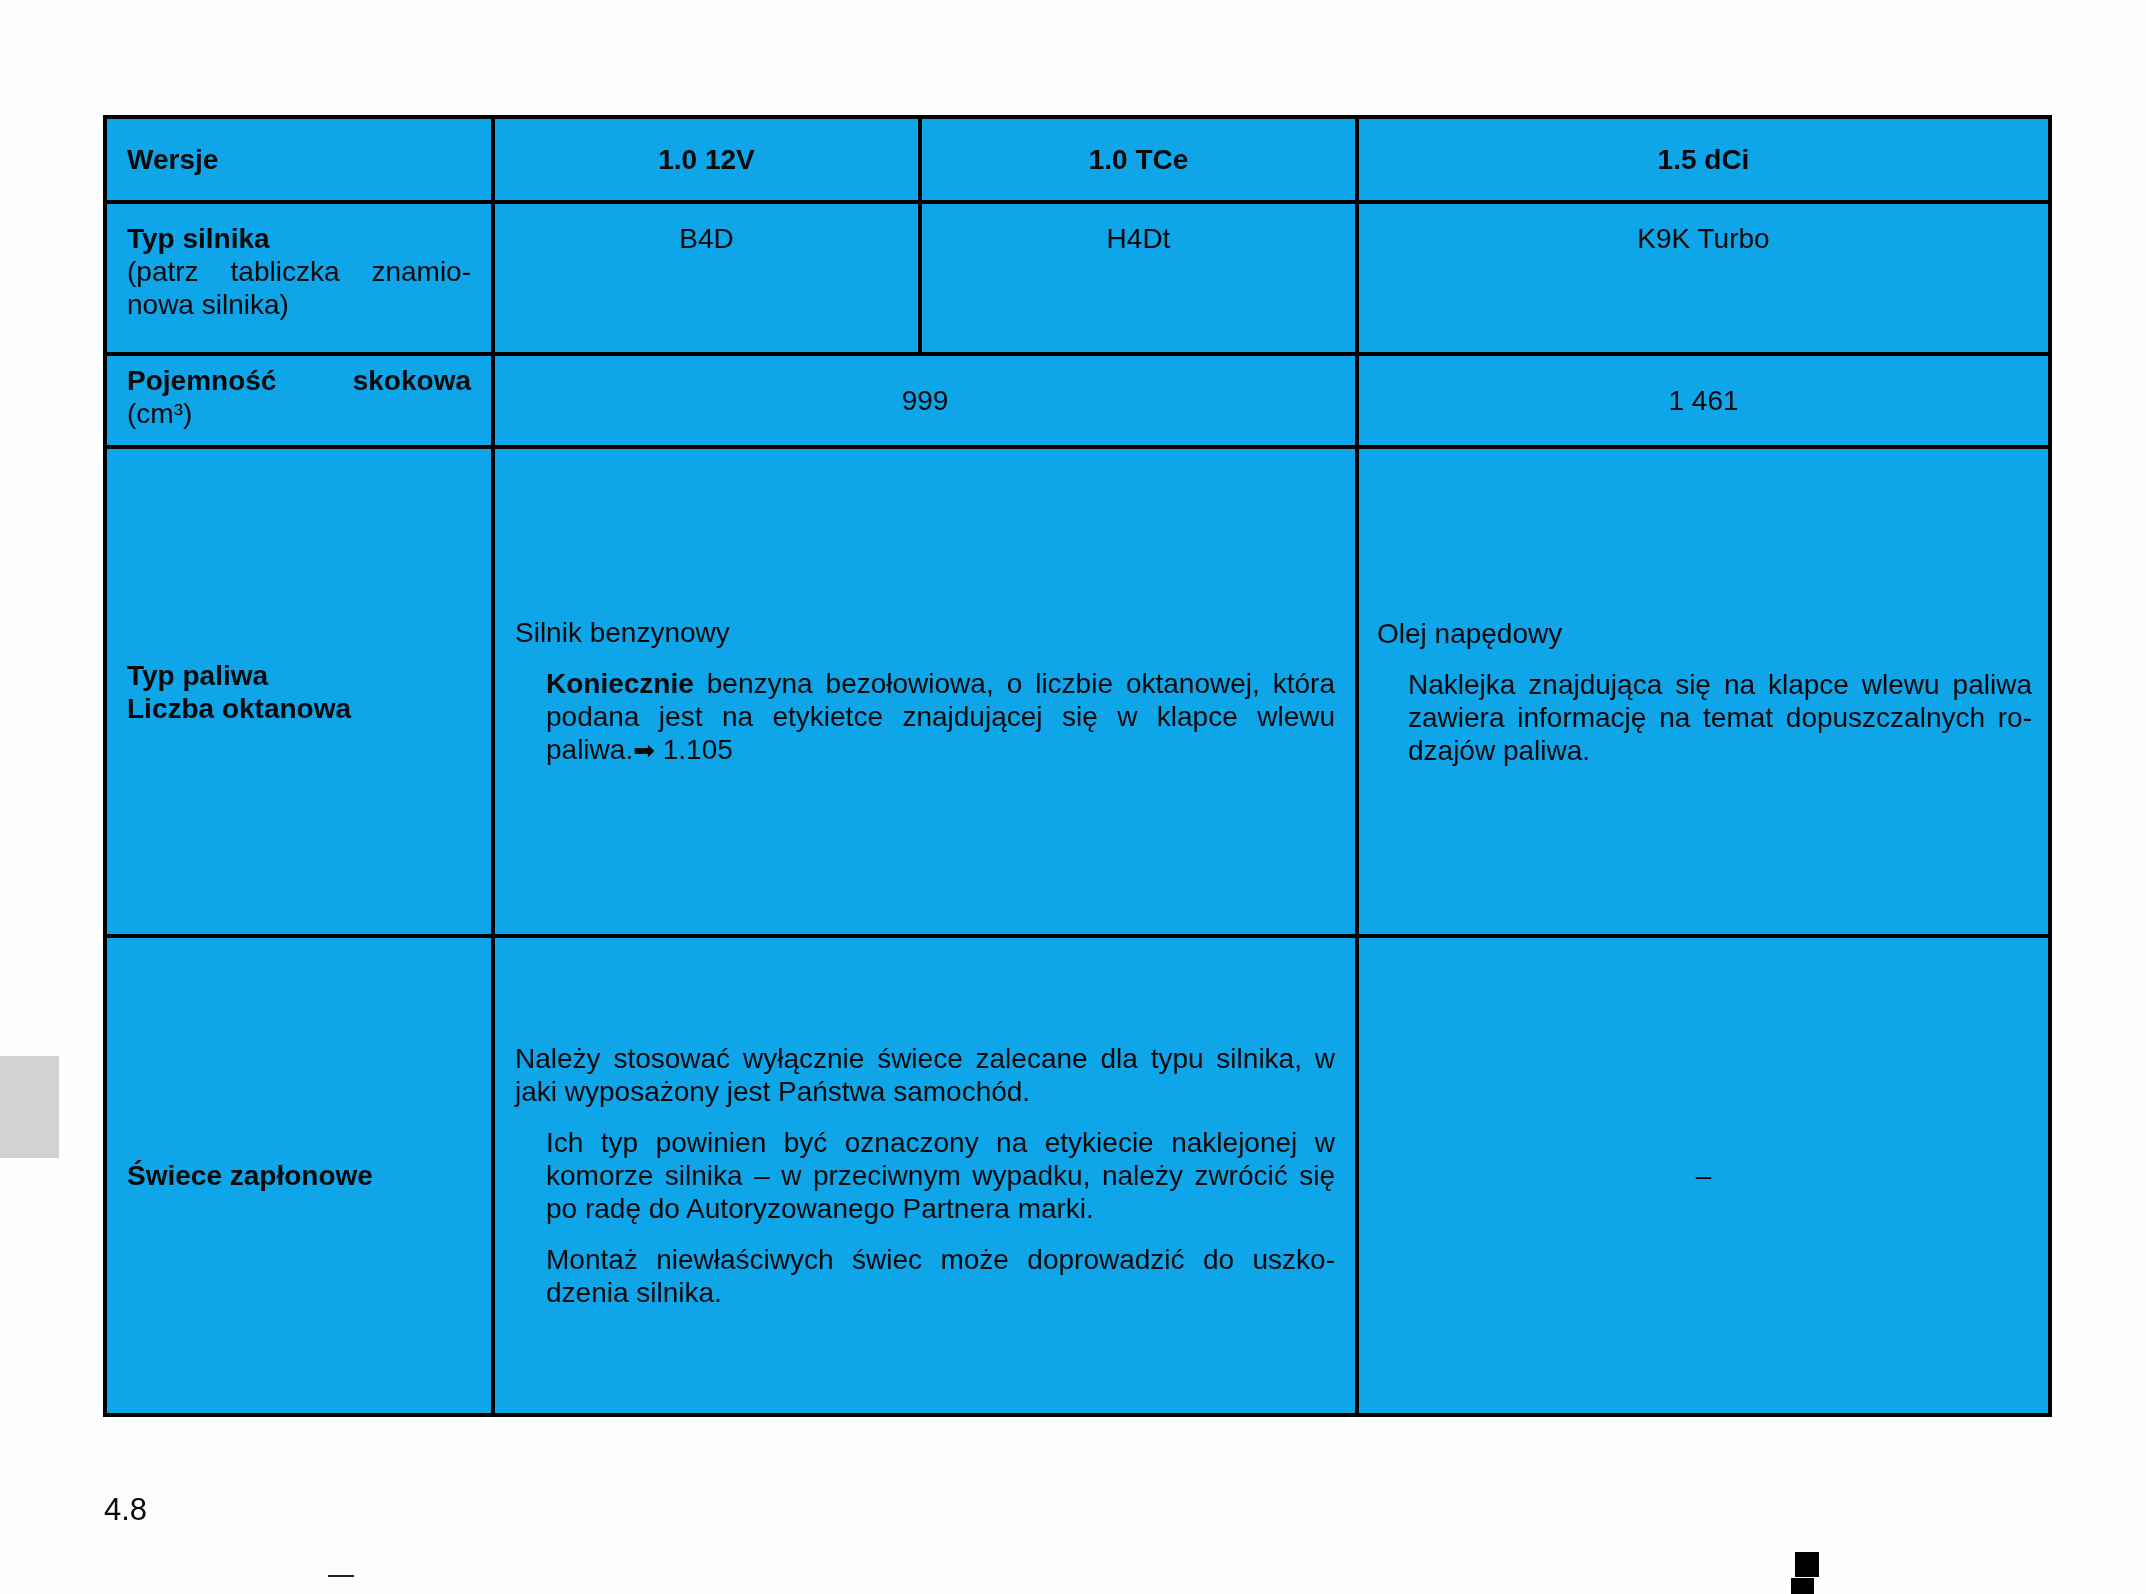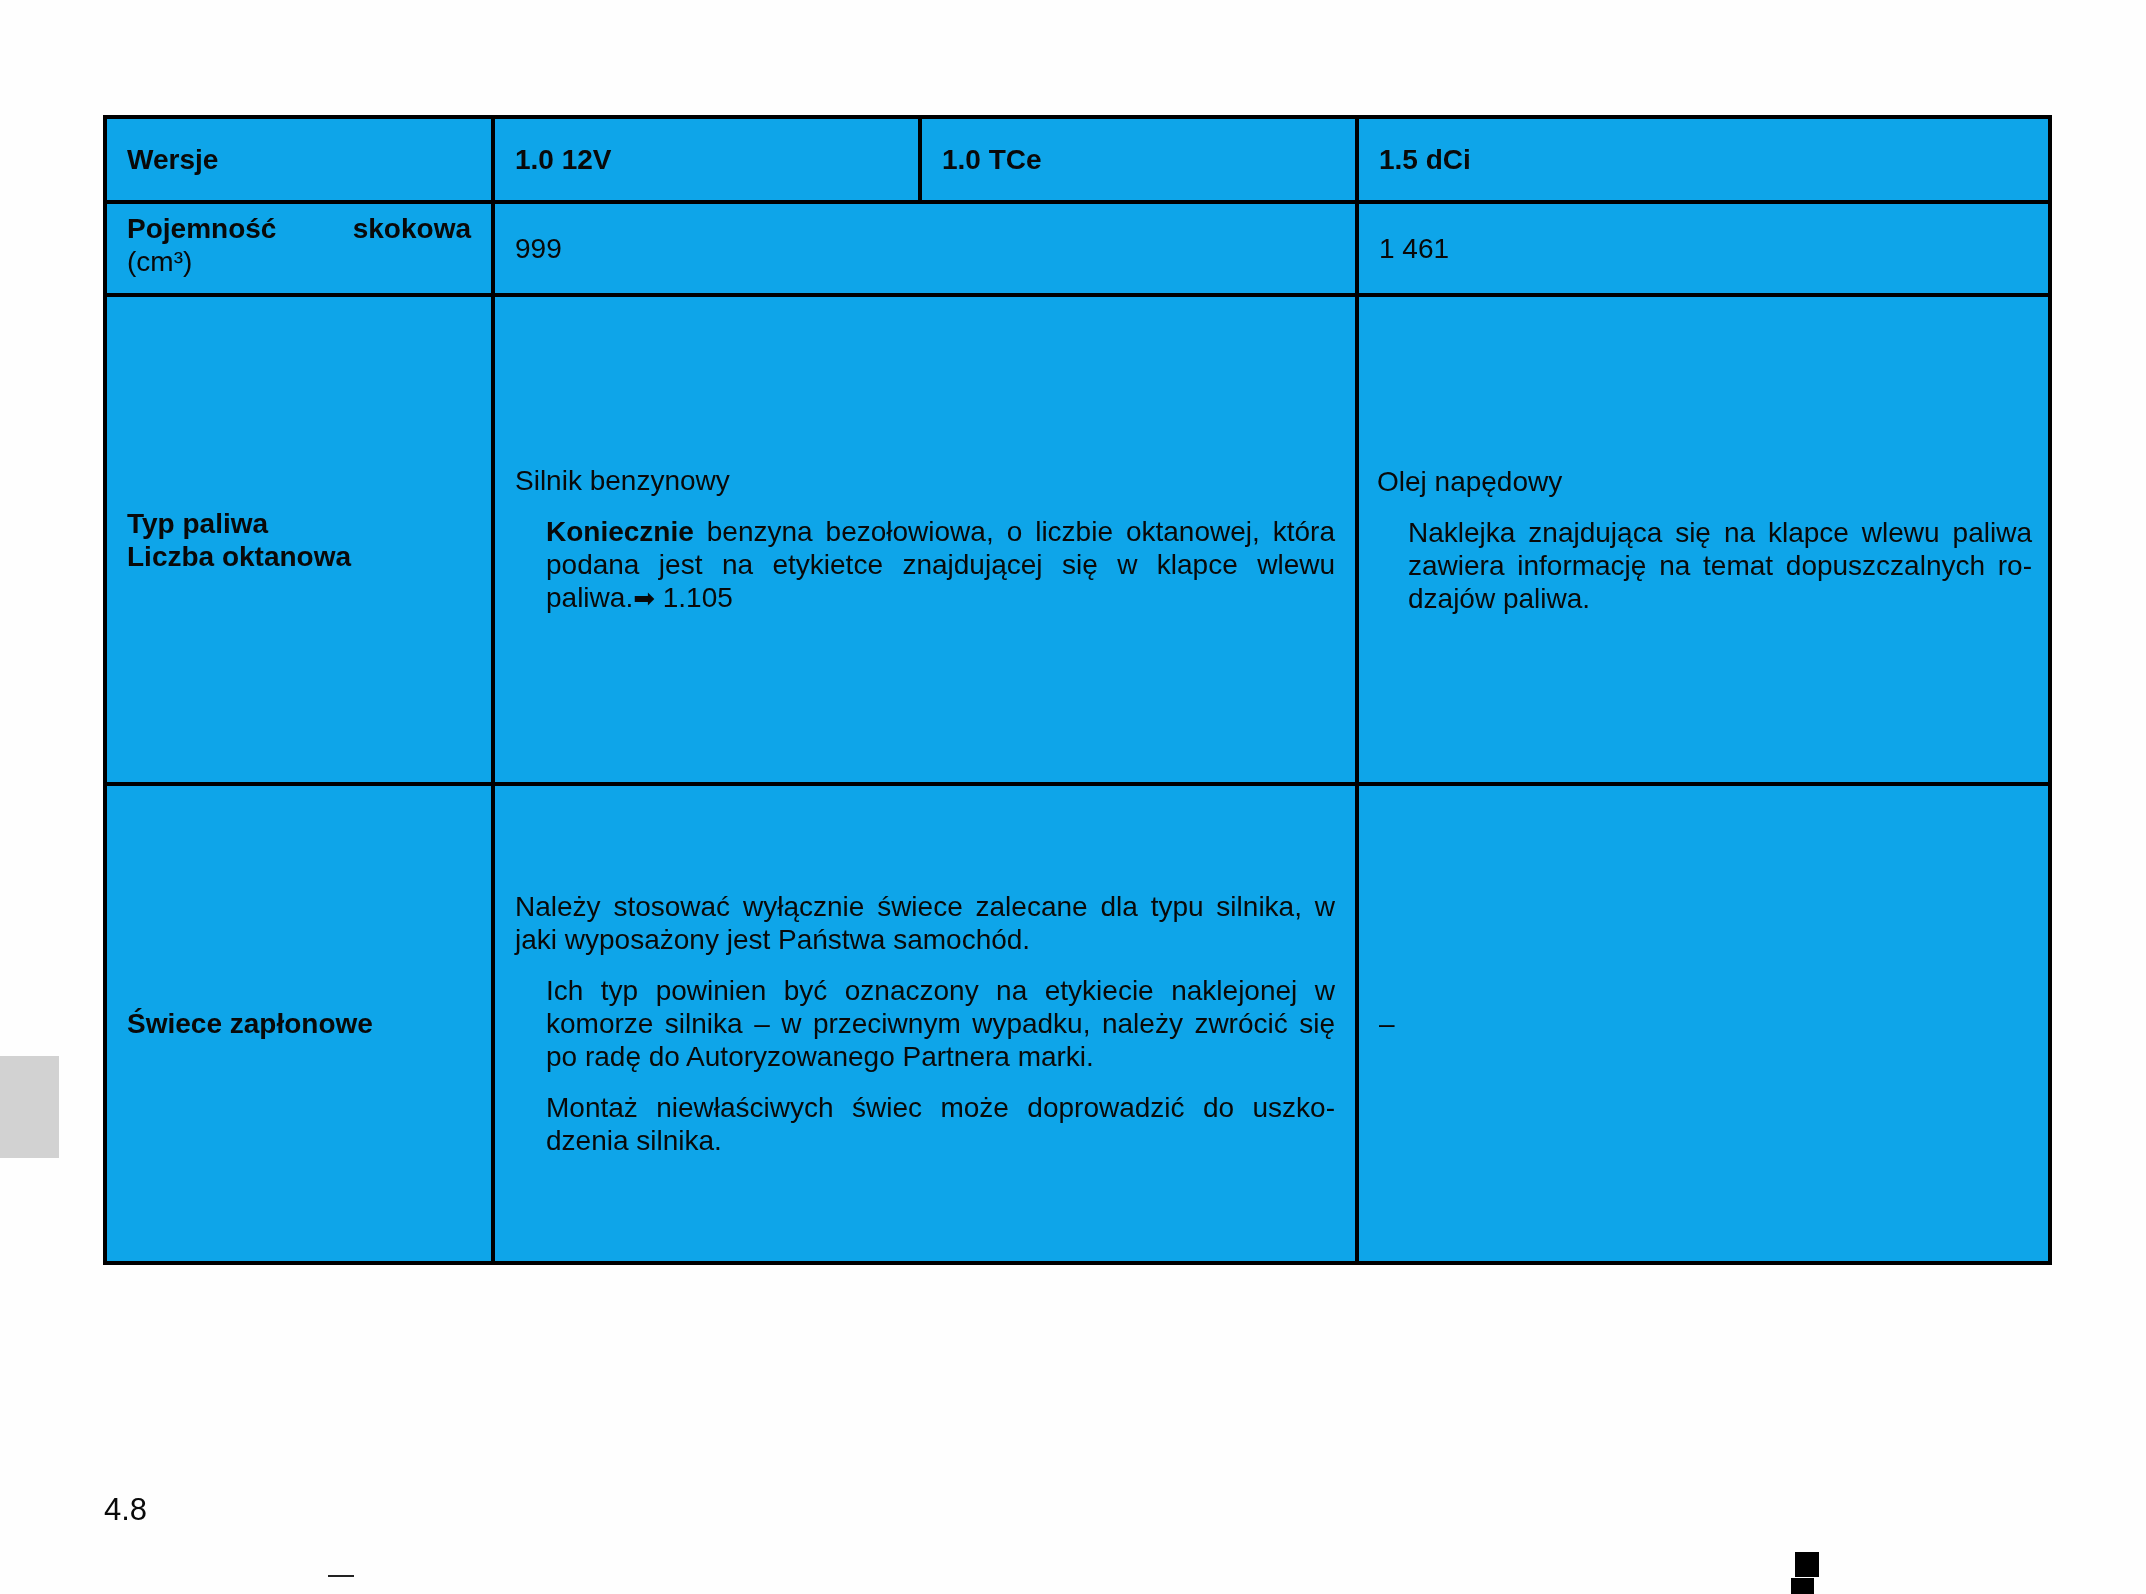--- a/index.html
+++ b/index.html
@@ -35,21 +35,21 @@
   table.specs td {
     border: 4px solid #000;
     font-size: 28px;
     line-height: 33px;
     padding: 12px 20px;
     vertical-align: middle;
     background: #0ea5e9;
   }
   td.rowlabel { padding: 12px 12px; }
   .b { font-weight: bold; }
-  .center { }
+  .center { text-align: center; }
   .just { text-align: justify; }
   .blockline { display: block; }
   .stretch {
     display: block;
     font-weight: bold;
     text-align: justify;
     text-align-last: justify;
   }
   tr.r-header td { height: 85px; font-weight: bold; }
   tr.r-engine td { height: 152px; vertical-align: top; padding-top: 18px; }
@@ -114,20 +114,28 @@
     </colgroup>
 
     <tbody>
         <tr class="r-header">
       <td class="rowlabel">Wersje</td>
       <td class="center">1.0 12V</td>
       <td class="center">1.0 TCe</td>
       <td class="center">1.5 dCi</td>
     </tr>
 
+    <tr class="r-engine">
+      <td class="rowlabel just">
+        <span class="b blockline">Typ silnika</span><span>(patrz tabliczka znamio-nowa silnika)</span>
+      </td>
+      <td class="center">B4D</td>
+      <td class="center">H4Dt</td>
+      <td class="center">K9K Turbo</td>
+    </tr>
 
     <tr class="r-disp">
       <td class="rowlabel">
         <span class="stretch">Pojemność skokowa</span><span>(cm³)</span>
       </td>
       <td class="center" colspan="2">999</td>
       <td class="center">1 461</td>
     </tr>
 
     <tr class="r-fuel">

